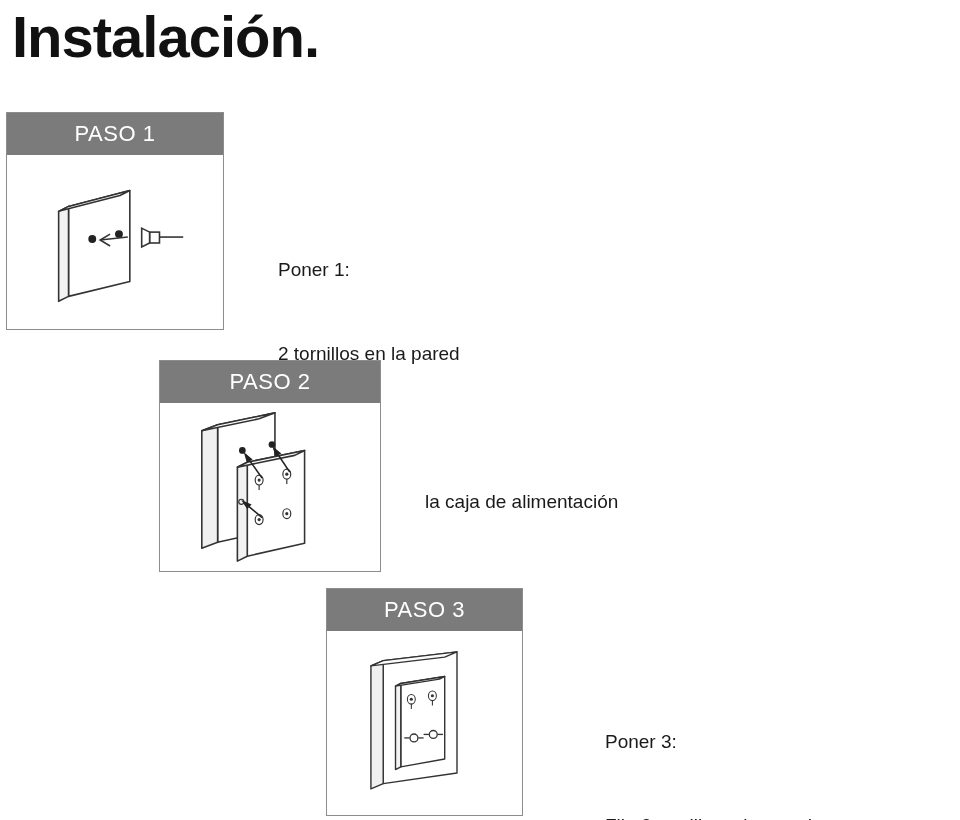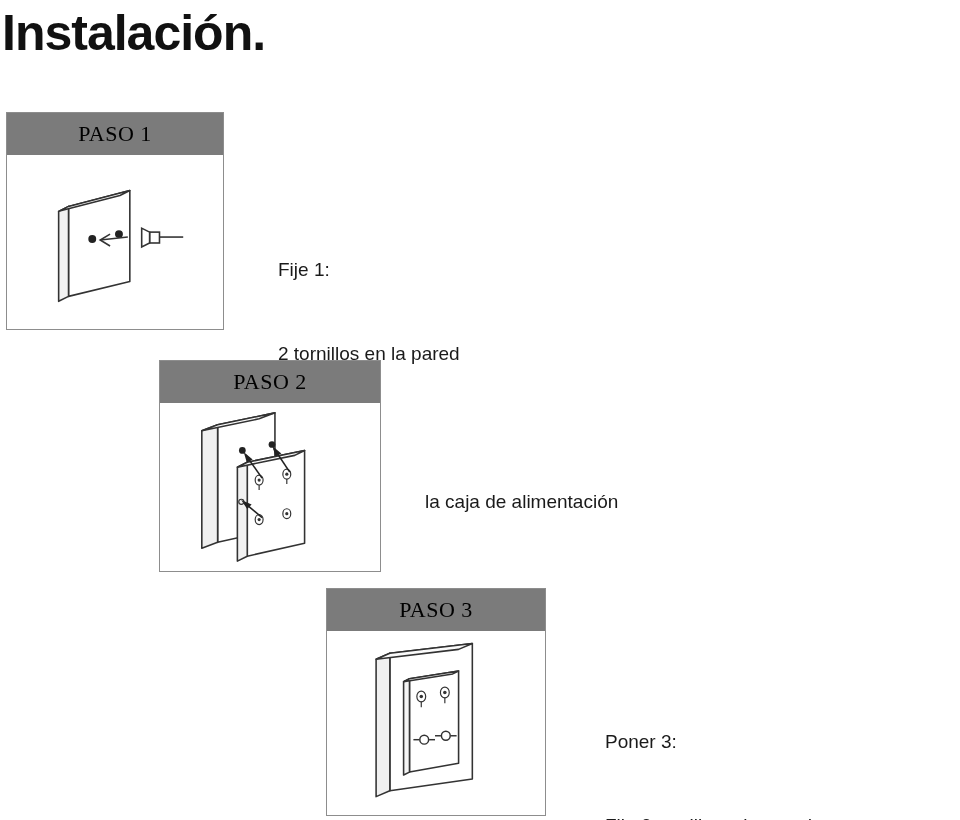--- a/index.html
+++ b/index.html
@@ -12,23 +12,23 @@
     height: 820px;
     position: relative;
     font-family: "Liberation Sans", sans-serif;
     color: #1a1a1a;
     overflow: hidden;
   }
 
   
   .page-title {
     position: absolute;
-    left: 2px;
+    left: 12px;
     top: 8px;
-    font-size: 50px;
+    font-size: 58px;
     font-weight: bold;
     letter-spacing: -1px;
     line-height: 1;
     color: #111111;
   }
 
   
   .step-block {
     position: absolute;
   }
@@ -48,25 +48,24 @@
     box-sizing: border-box;
   }
   .step-header-label {
     position: absolute;
     left: 0;
     top: 0;
     width: 100%;
     height: 42px;
     line-height: 42px;
     text-align: center;
-    color: #000000;
+    color: #ffffff;
     font-size: 22px;
     font-weight: normal;
     letter-spacing: 0.5px;
-    font-family: Liberation Serif, serif;
   }
   .step-figure {
     position: absolute;
     left: 0;
     top: 42px;
     right: 0;
     bottom: 0;
   }
   .step-figure svg {
     display: block;
@@ -88,21 +87,21 @@
 
   
   #step1-card { left: 6px;  top: 112px; width: 218px; height: 218px; }
   #step1-caption { left: 278px; top: 200px; }
 
   
   #step2-card { left: 148px; top: 360px; width: 222px; height: 212px; margin-left: 11px; }
   #step2-caption { left: 425px; top: 432px; }
 
   
-  #step3-card { left: 326px; top: 588px; width: 220px; height: 228px; }
+  #step3-card { left: 326px; top: 588px; width: 197px; height: 228px; }
   #step3-caption { left: 605px; top: 672px; }
 </style>
 </head>
 <body>
 
 <div class="page-title">Instalación.</div>
 
 <div class="step-block">
 
   <div class="step-card" id="step1-card">
@@ -131,21 +130,21 @@
         <g stroke="#333333" stroke-width="1.6" fill="#ffffff">
           <rect x="144" y="78" width="10" height="11"></rect>
           <polygon points="144,78 136,74 136,93 144,89"></polygon>
           <line x1="154" y1="83" x2="178" y2="83"></line>
         </g>
       </svg>
     </div>
   </div>
 
   <div class="step-caption" id="step1-caption">
-    <span class="cap-line">Fije 1:</span>
+    <span class="cap-line">Poner 1:</span>
     <span class="cap-line">2 tornillos en la pared</span>
   </div>
 </div>
 
 <div class="step-block">
 
   <div class="step-card" id="step2-card">
     <div class="step-header">
       <div class="step-header-label">PASO 2</div>
     </div>

